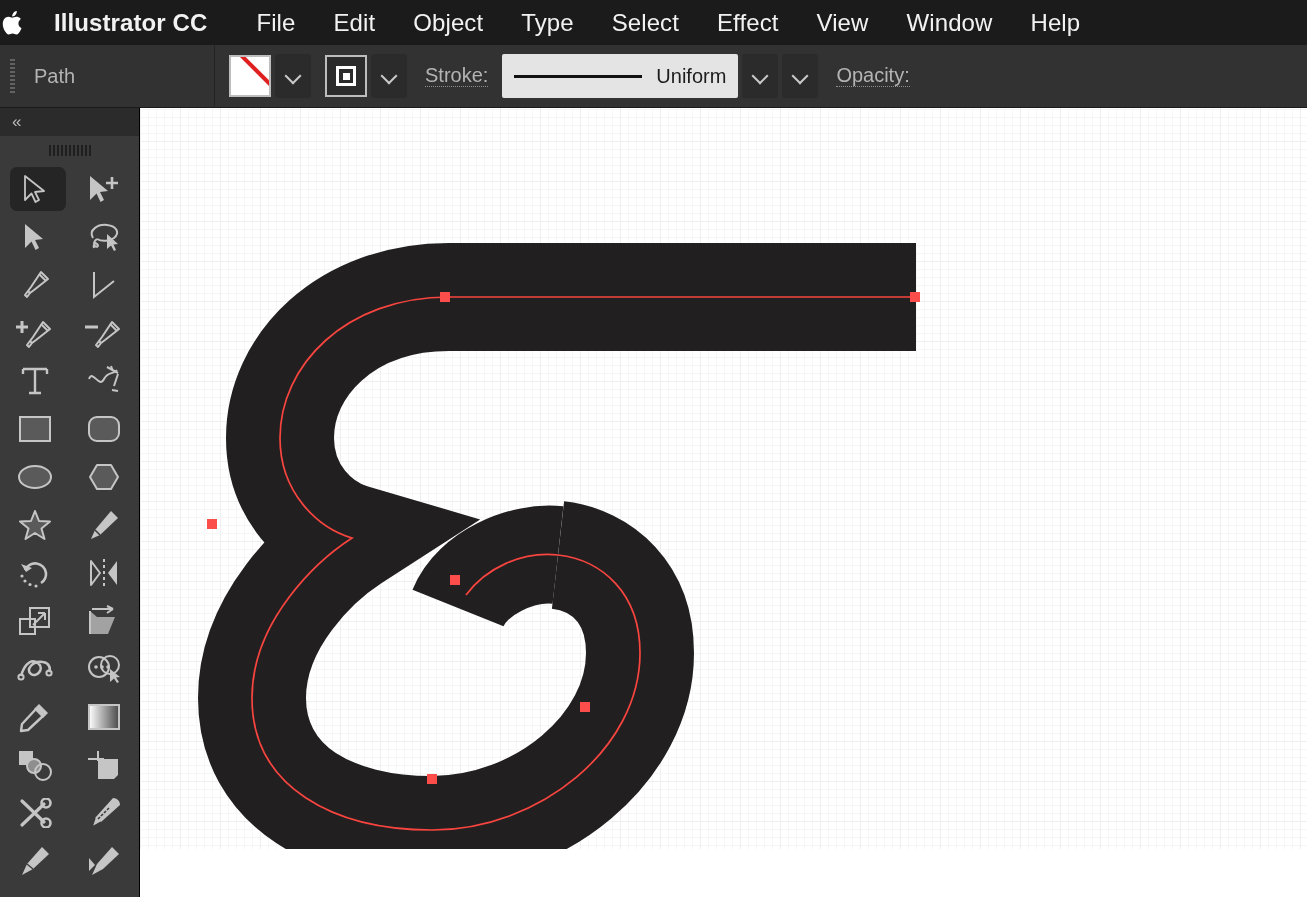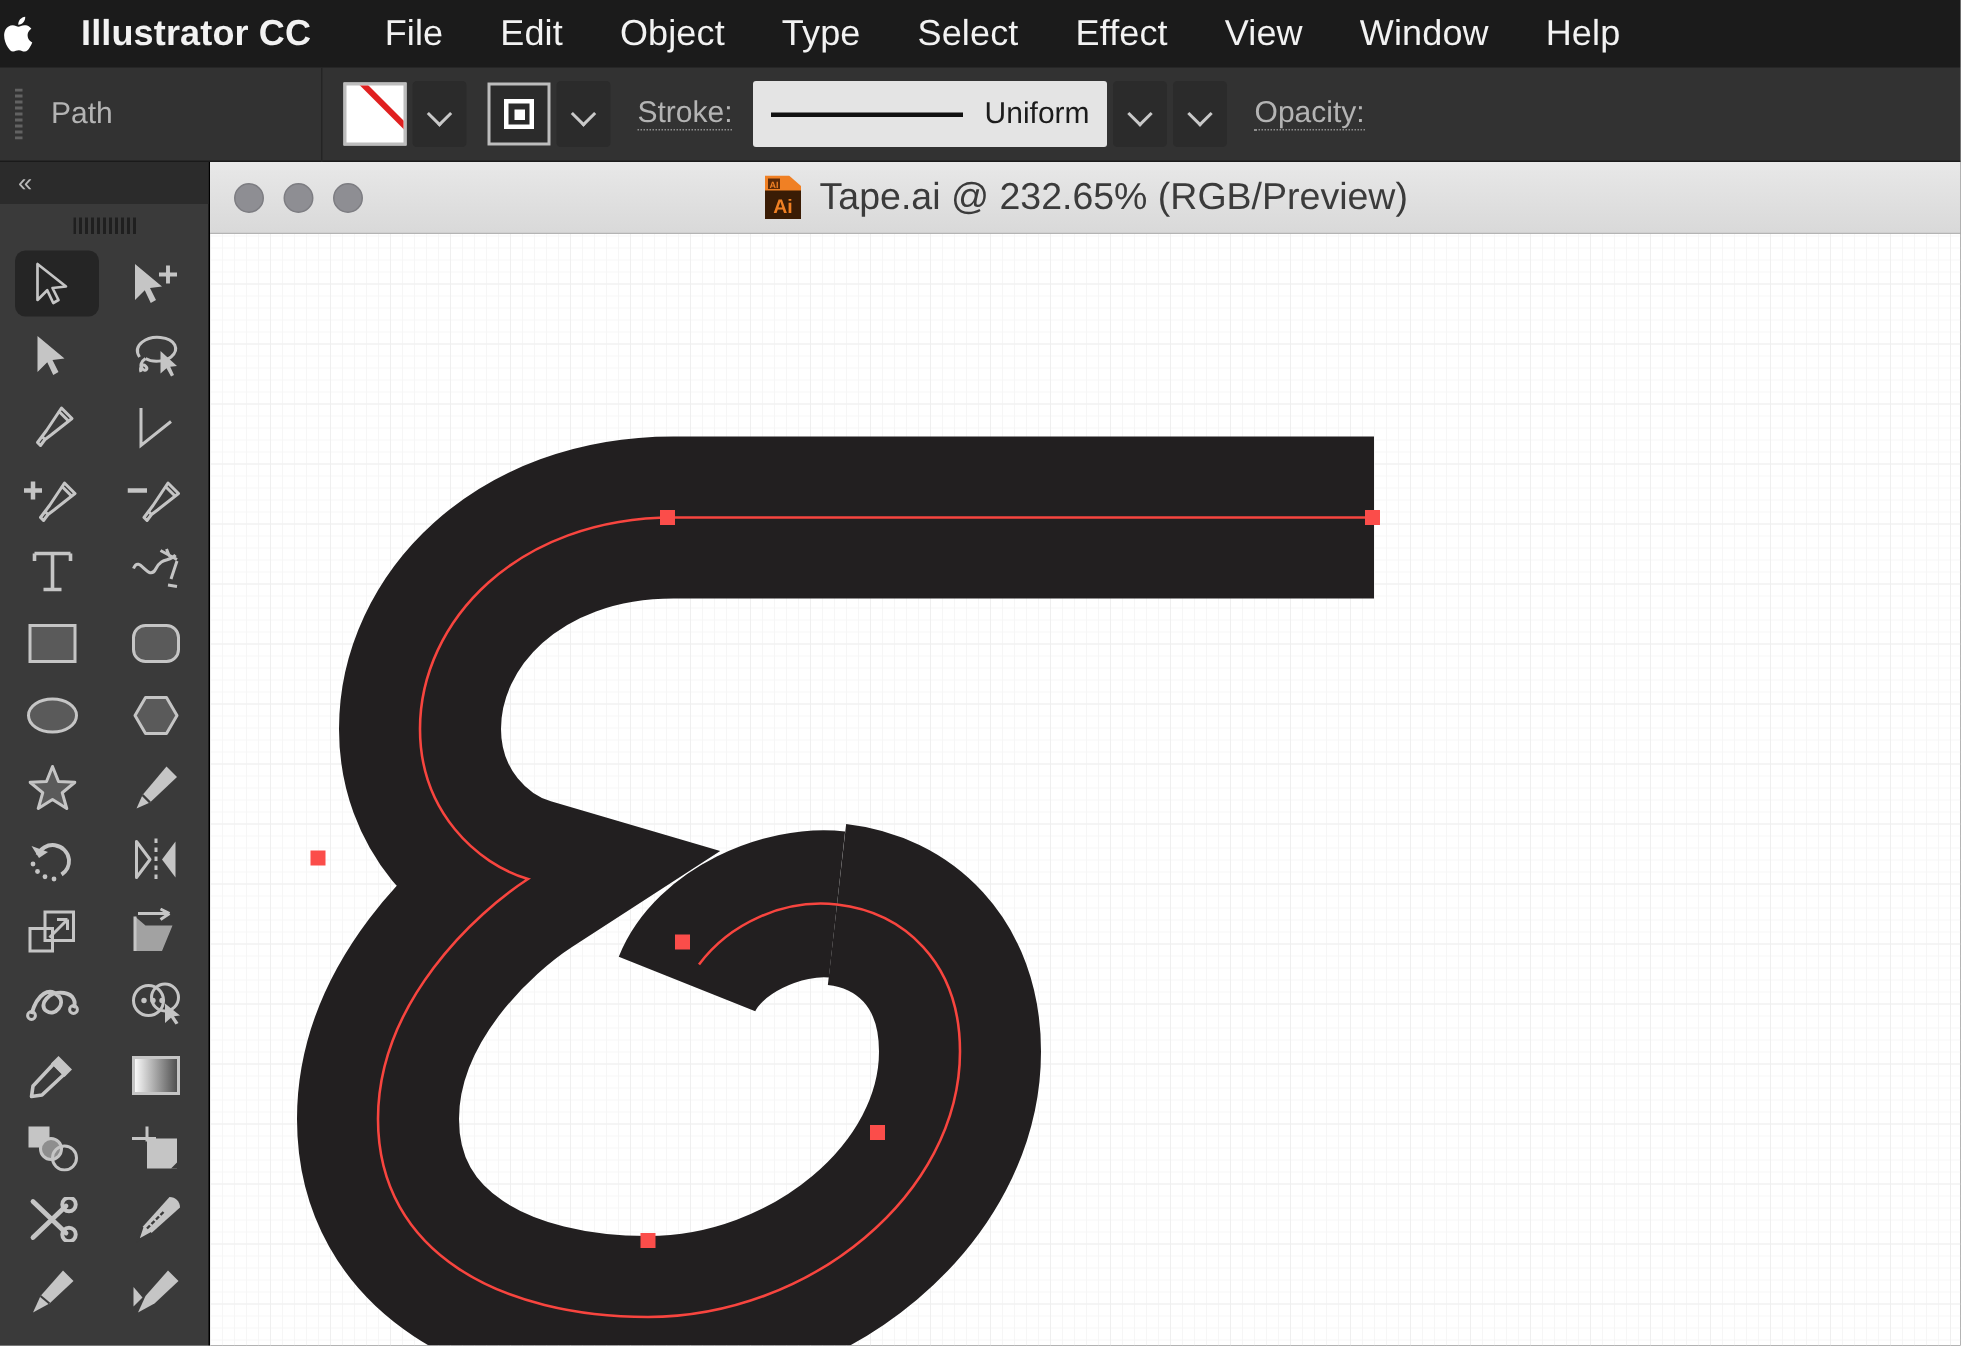--- a/index.html
+++ b/index.html
@@ -500,39 +500,20 @@
         <svg class="tool-ico" width="34" height="32" viewBox="0 0 34 32">
           <path d="M25 2 L32 9 L16 24 L5 30 L10 19 Z" fill="#c5c5c5"></path>
           <path d="M2 13 L2 26 L8 20 Z" fill="#c5c5c5"></path>
         </svg>
       </div>
 
     </div>
   </div>
 
   <div class="docwin">
-    <div class="doc-titlebar">
-      <div class="traffic">
-        <div class="tl-dot"></div>
-        <div class="tl-dot"></div>
-        <div class="tl-dot"></div>
-      </div>
-      <div class="doc-title-center">
-        <div class="ai-icon">
-          <svg width="28" height="30" viewBox="0 0 28 30">
-            <path d="M2 0 L18 0 L26 7 L26 12 L2 12 Z" fill="#f08024"></path>
-            <rect x="4" y="2" width="8" height="7" fill="#5d2a06"></rect>
-            <text x="8" y="8" font-family="Liberation Sans, sans-serif" font-size="6" font-weight="bold" fill="#f08024" text-anchor="middle">AI</text>
-            <rect x="2" y="10" width="24" height="19" fill="#3a1c05"></rect>
-            <text x="14" y="25" font-family="Liberation Sans, sans-serif" font-size="13" font-weight="bold" fill="#f08024" text-anchor="middle">Ai</text>
-          </svg>
-        </div>
-        <div class="doc-title-text">Tape.ai @ 232.65% (RGB/Preview)</div>
-      </div>
-    </div>
 
     <div class="canvas">
       <svg class="art-svg" width="1167" height="741" viewBox="0 0 1167 741">
 
         <g>
           <path d="M776 135
                    L776 243
                    L330 243
                    C 195 243 52 320 72 418
                    C 85 483 148 510 188 520

